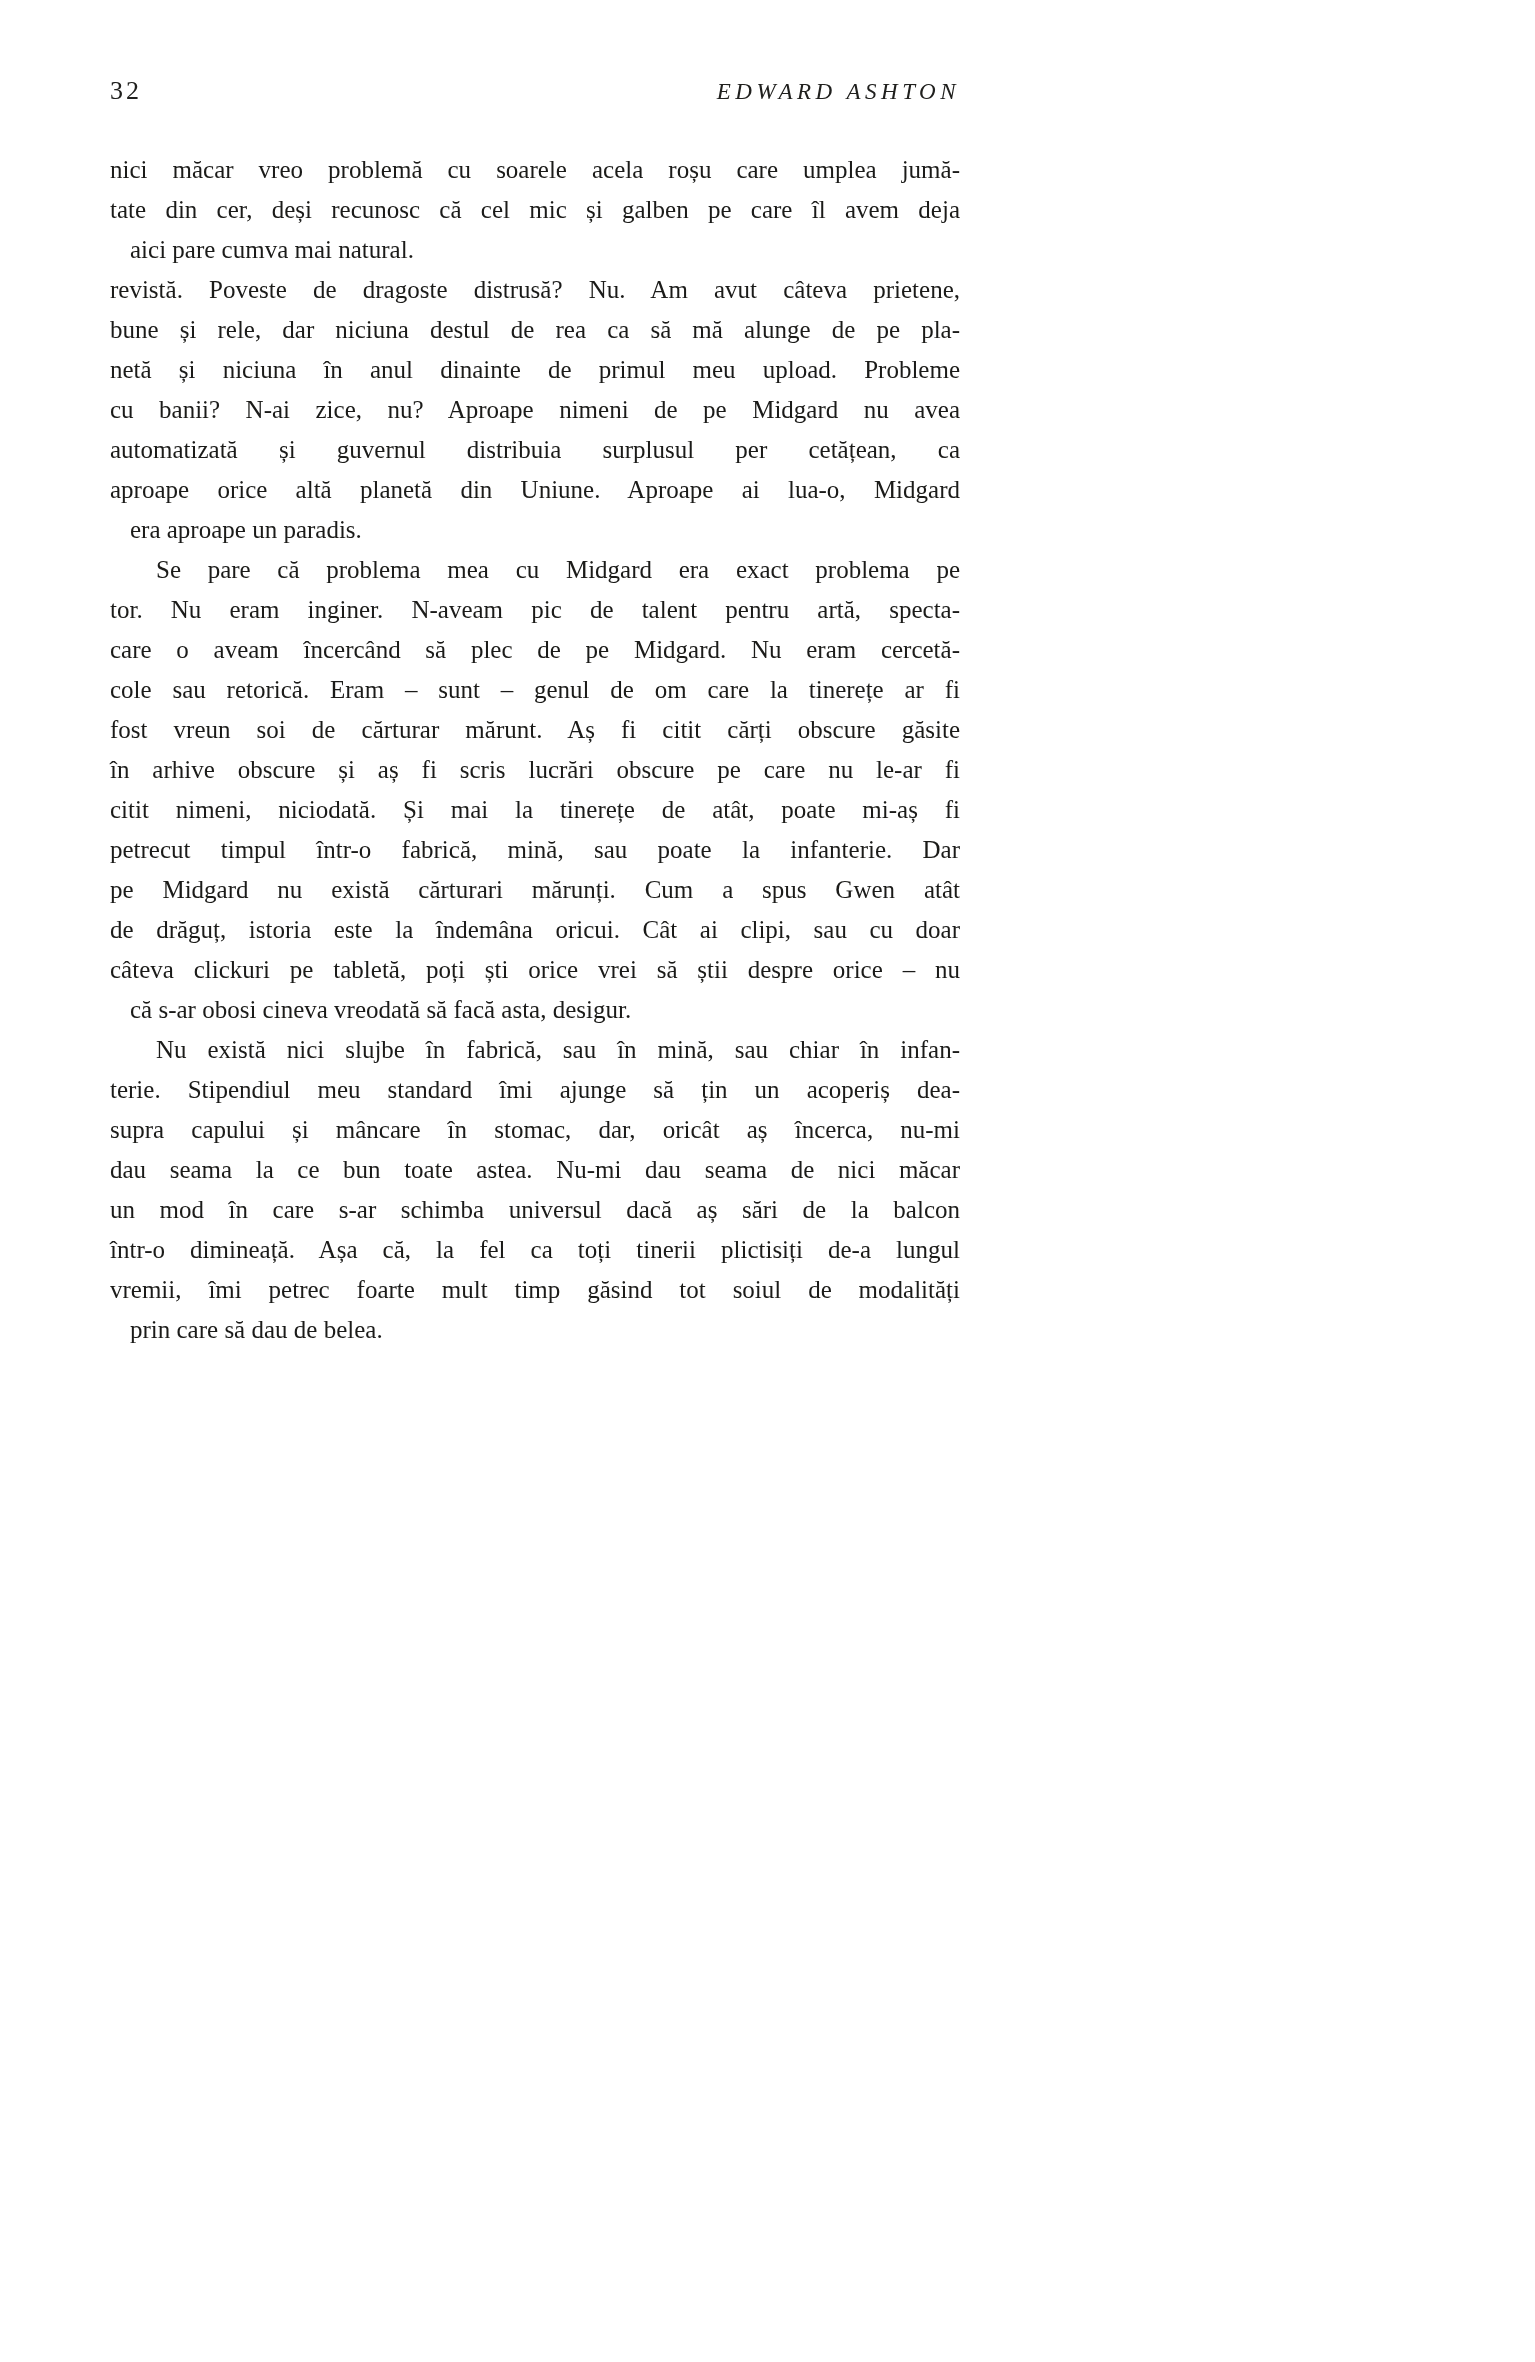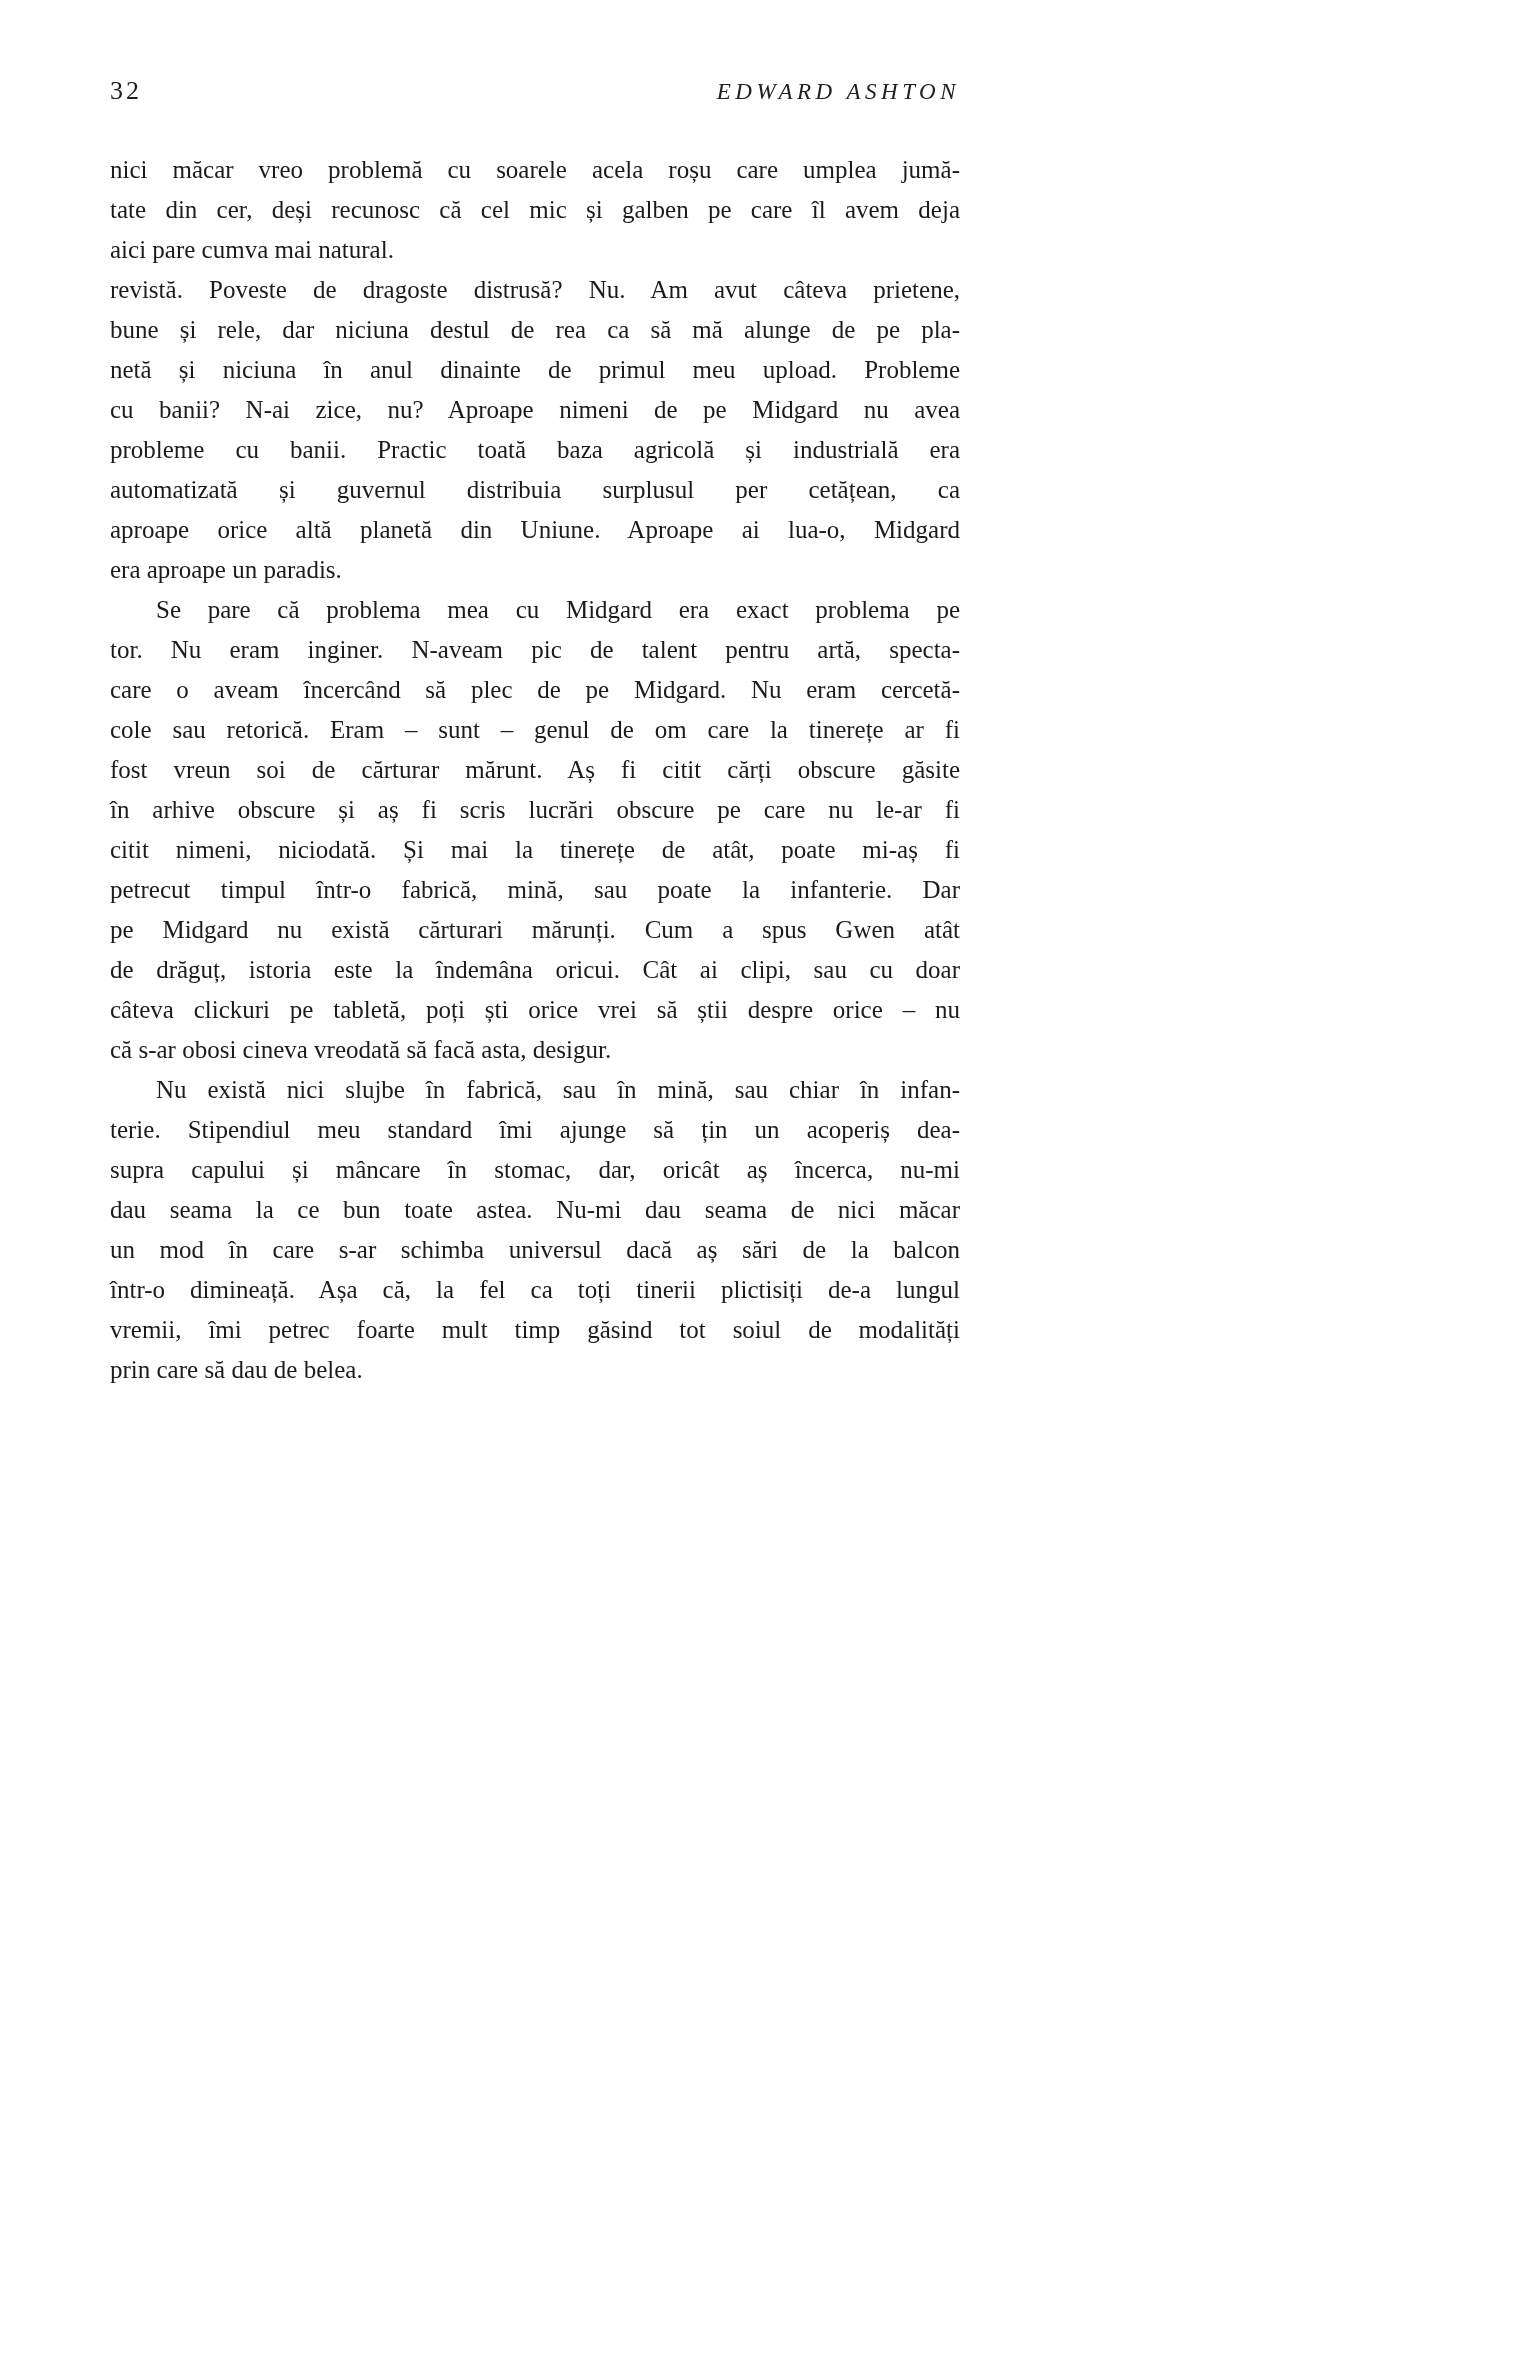--- a/index.html
+++ b/index.html
@@ -44,20 +44,21 @@
     font-size: 25px;
     line-height: 40px;
   }
   .line {
     text-align: justify;
     text-align-last: justify;
     white-space: normal;
   }
   .line.para-end {
     text-align-last: left;
+    margin-left: 20px;
   }
   .line.indent {
     text-indent: 46px;
   }
 </style>
 </head>
 <body>
 
 <div class="page">
   <div class="header-row">
@@ -65,21 +66,20 @@
     <span class="running-header">EDWARD ASHTON</span>
   </div>
   <div class="body-text">
       <div class="line">nici măcar vreo problemă cu soarele acela roșu care umplea jumă-</div>
       <div class="line">tate din cer, deși recunosc că cel mic și galben pe care îl avem deja</div>
       <div class="line para-end">aici pare cumva mai natural.</div>
       <div class="line">revistă. Poveste de dragoste distrusă? Nu. Am avut câteva prietene,</div>
       <div class="line">bune și rele, dar niciuna destul de rea ca să mă alunge de pe pla-</div>
       <div class="line">netă și niciuna în anul dinainte de primul meu upload. Probleme</div>
       <div class="line">cu banii? N-ai zice, nu? Aproape nimeni de pe Midgard nu avea</div>
-      <div class="line">probleme cu banii. Practic toată baza agricolă și industrială era</div>
       <div class="line">automatizată și guvernul distribuia surplusul per cetățean, ca</div>
       <div class="line">aproape orice altă planetă din Uniune. Aproape ai lua-o, Midgard</div>
       <div class="line para-end">era aproape un paradis.</div>
       <div class="line indent">Se pare că problema mea cu Midgard era exact problema pe</div>
       <div class="line">tor. Nu eram inginer. N-aveam pic de talent pentru artă, specta-</div>
       <div class="line">care o aveam încercând să plec de pe Midgard. Nu eram cercetă-</div>
       <div class="line">cole sau retorică. Eram – sunt – genul de om care la tinerețe ar fi</div>
       <div class="line">fost vreun soi de cărturar mărunt. Aș fi citit cărți obscure găsite</div>
       <div class="line">în arhive obscure și aș fi scris lucrări obscure pe care nu le-ar fi</div>
       <div class="line">citit nimeni, niciodată. Și mai la tinerețe de atât, poate mi-aș fi</div>

